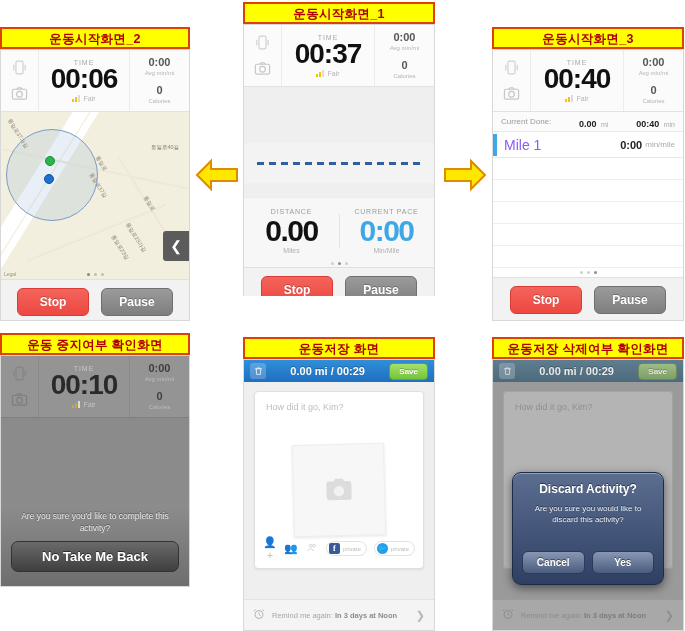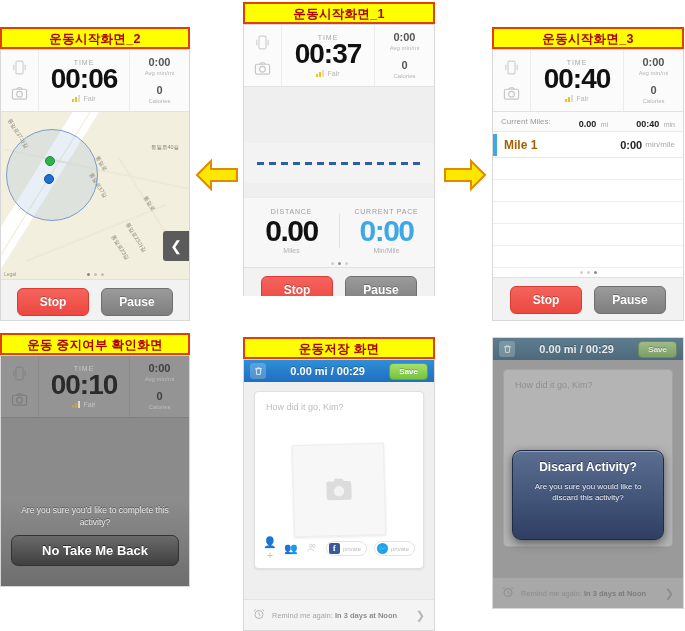--- a/index.html
+++ b/index.html
@@ -81,21 +81,21 @@
   }
   .splitrow .sl { font-size: 8px; color: #9a9a9a; }
   .splitrow .sv { font-size: 9px; color: #222; font-weight: bold; }
   .splitrow .su { font-size: 7px; color: #aaa; font-weight: normal;}
   .milerow {
     display:flex; align-items:center; background:#fff;
     border-bottom:1px solid #e8e8e8; height:26px; padding-right:8px;
     position: relative;
   }
   .milebar { width:4px; height:22px; background:#3ea8e5; margin-right:7px;}
-  .mile-name { font-size: 12px; color:#a16207; font-weight:bold; flex:1;}
+  .mile-name { font-size: 14px; color:#8b5cf6; font-weight:normal; flex:1;}
   .mile-val { font-size: 11px; color:#222; font-weight:bold;}
   .mile-unit { font-size: 8px; color:#aaa; margin-left:3px;}
   .emptyrow { height: 22px; border-bottom: 1px solid #eeeeee; background:#fff;}
 
   
   .actions {
     display:flex; gap: 12px; justify-content:center; align-items:center;
     background: #f2f2f2; padding: 8px 0; border-top:1px solid #e0e0e0;
   }
   .btn {
@@ -442,21 +442,21 @@
           <div class="rc-sub">Avg min/mi</div>
         </div>
         <div class="rc-grp">
           <div class="rc-val">0</div>
           <div class="rc-sub">Calories</div>
         </div>
       </div>
     </div>
 
     <div class="splitrow">
-      <span class="sl">Current Miles:</span>
+      <span class="sl">Current Done:</span>
       <span>
         <span class="sv">0.00</span>
         <span class="su">mi</span>
       </span>
       <span>
         <span class="sv">00:40</span>
         <span class="su">min</span>
       </span>
     </div>
 
@@ -536,21 +536,21 @@
       </div>
     </div>
 
     <div style="height:88px; background:#8b8b8b;"></div>
     <div class="dashline" style="background:#8b8b8b;">
       <div class="d" style="background:repeating-linear-gradient(to right,#565656 0,#565656 7px,transparent 7px,transparent 12px);"></div>
     </div>
 
     <div class="confirm-box">
       <div class="confirm-txt">Are you sure you'd like to complete this activity?</div>
-      <div class="cbtn cbtn-dark" style="margin-bottom:10px;">No Take Me Back</div>
+      <div class="cbtn cbtn-dark" style="margin-bottom:4px;">No Take Me Back</div>
     </div>
   </div>
 </div>
 
 <div class="panel" style="left:243px; top:337px; width:192px; height:294px;">
   <div class="banner">운동저장 화면</div>
   <div class="phone" style="height:272px; background:#efefef;">
 
     <div class="savebar">
       <div class="trashbtn">
@@ -601,20 +601,21 @@
       <span class="remindtxt">
         <span>Remind me again:</span>
         <b>In 3 days at Noon</b>
       </span>
       <span style="color:#b5b5b5;font-size:11px;">❯</span>
     </div>
   </div>
 </div>
 
 <div class="panel" style="left:492px; top:337px; width:192px; height:294px;">
+  <div class="banner">운동저장 삭제여부 확인화면</div>
   <div class="phone" style="height:272px; background:#9a9a9a;">
 
     <div class="savebar" style="background:linear-gradient(#5e7d8f,#4c6a7c);">
       <div class="trashbtn">
         <svg width="9" height="10" viewBox="0 0 24 24" fill="none" stroke="#e8e8e8" stroke-width="2">
           <path d="M3 6h18M8 6V4h8v2M6 6l1 15h10l1-15"></path>
         </svg>
       </div>
       <div class="savetitle" style="color:#eaeaea;">0.00 mi / 00:29</div>
       <div class="savebtn" style="background:linear-gradient(#9ebd86,#7d9e66); border-color:#6d8a58; color:#e6e6e6;">Save</div>
@@ -653,15 +654,19 @@
       <span class="remindtxt" style="color:#8c8c8c;">
         <span>Remind me again:</span>
         <b style="color:#7d7d7d;">In 3 days at Noon</b>
       </span>
       <span style="color:#8e8e8e;font-size:11px;">❯</span>
     </div>
 
     <div class="ios-alert">
       <div class="ios-title">Discard Activity?</div>
       <div class="ios-msg">Are you sure you would like to discard this activity?</div>
+      <div class="ios-btns">
+        <div class="ios-btn">Cancel</div>
+        <div class="ios-btn">Yes</div>
+      </div>
     </div>
   </div>
 </div>
 
 </body></html>

